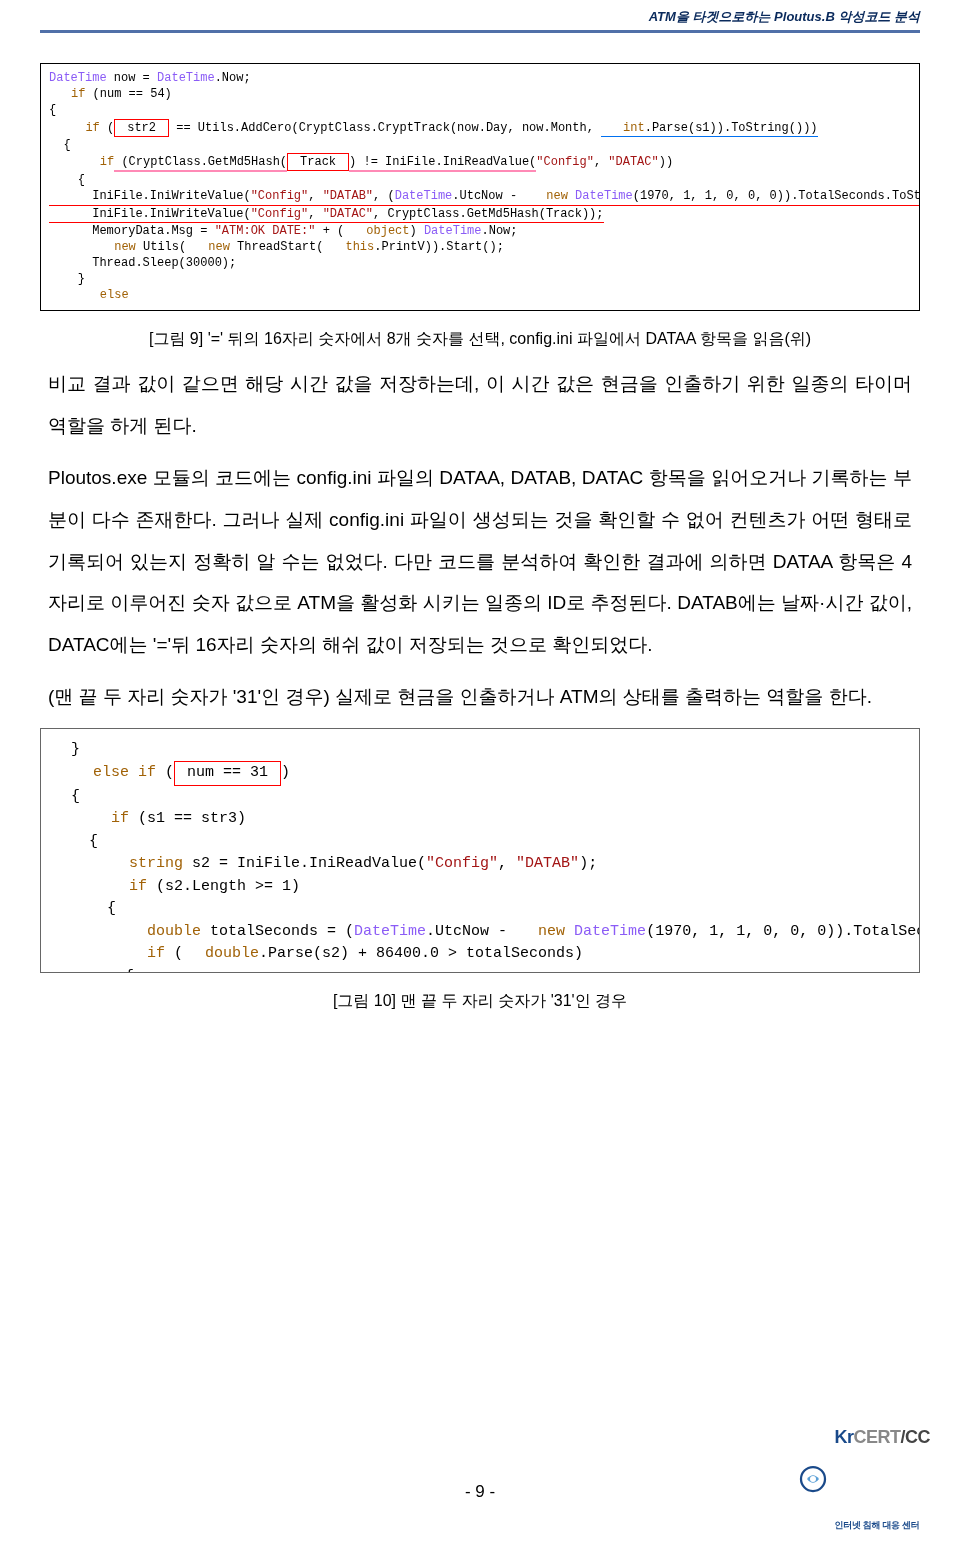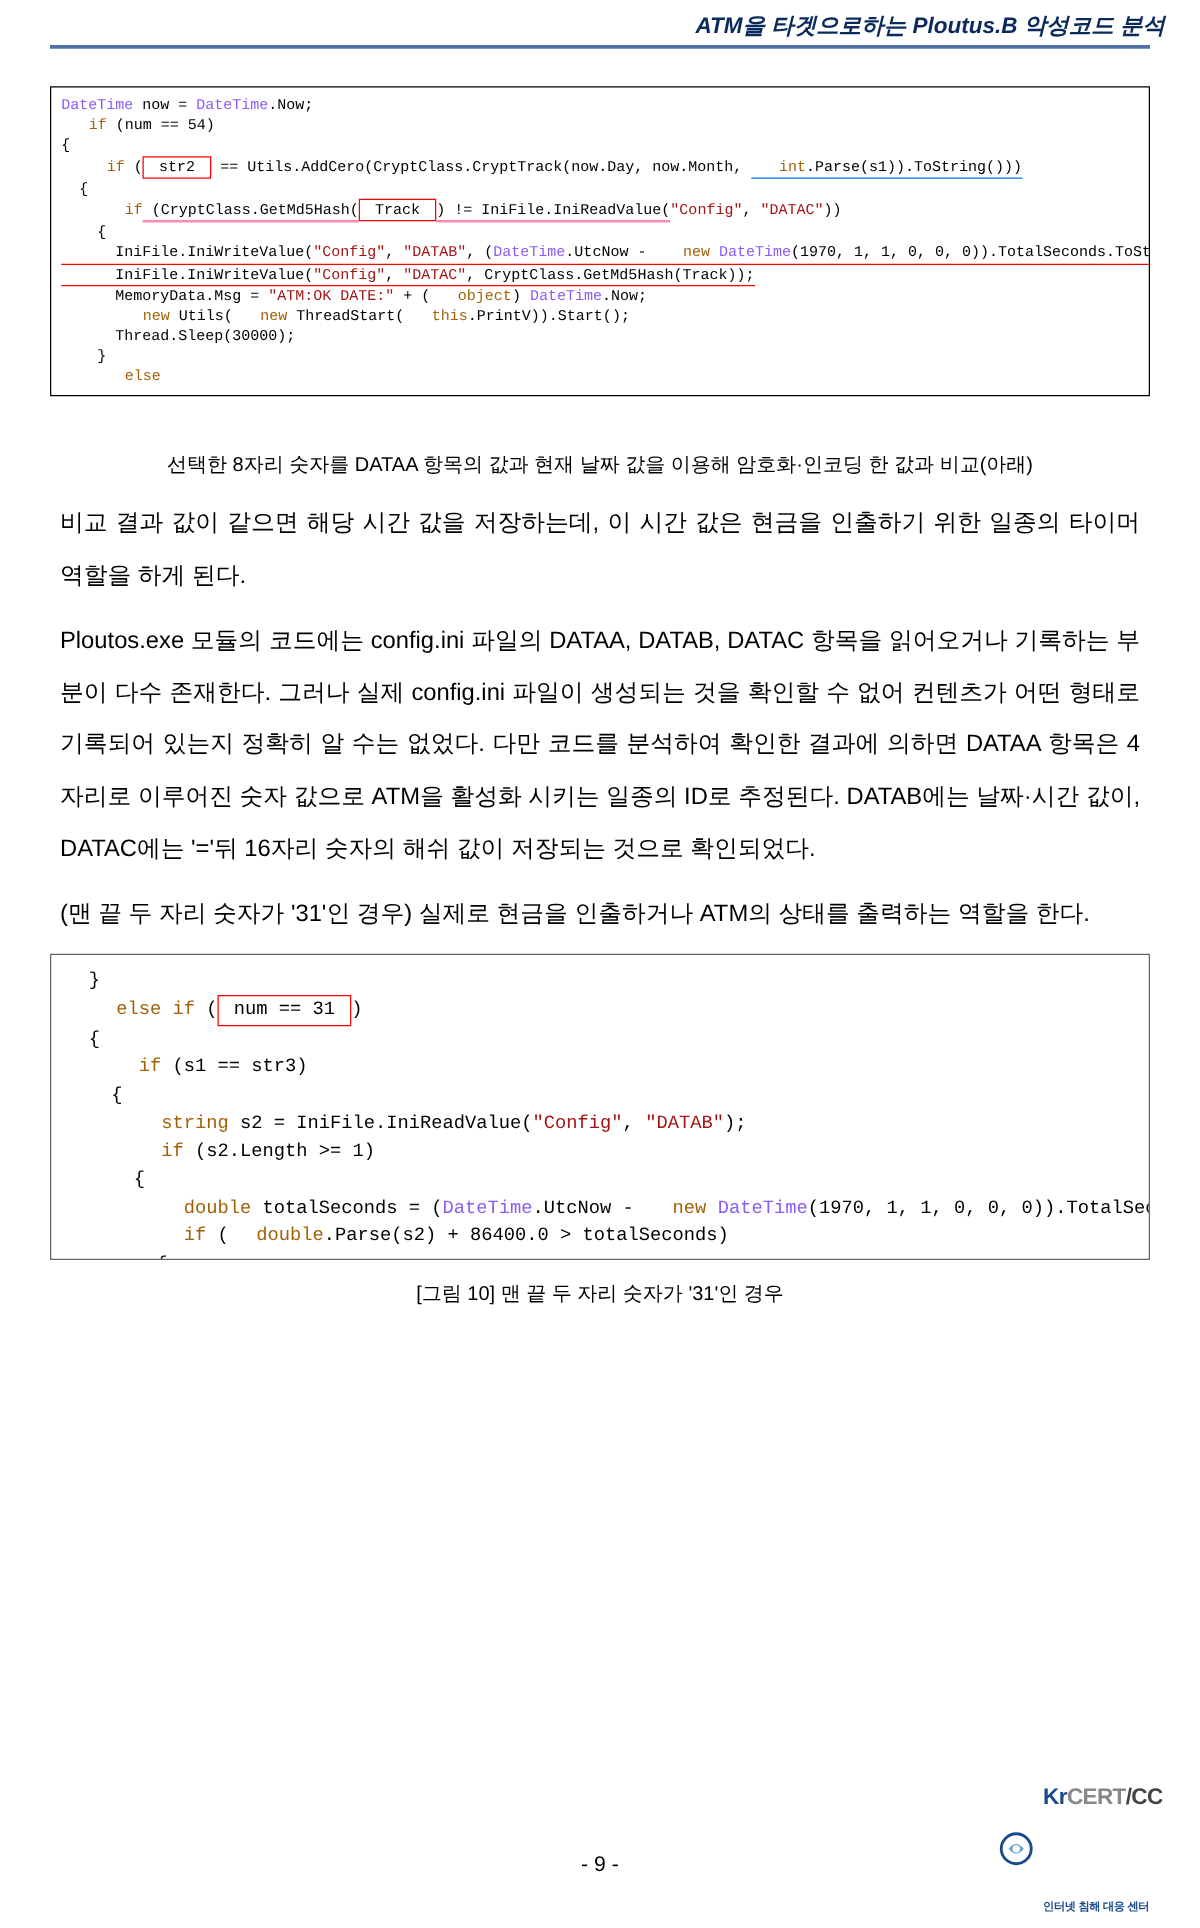--- a/index.html
+++ b/index.html
@@ -9,25 +9,25 @@
     }
     body {
       width: 960px;
       height: 1542px;
       background: #ffffff;
       font-family: "Malgun Gothic", "맑은 고딕", sans-serif;
       position: relative;
     }
     .header {
       text-align: right;
-      padding: 8px 28px 4px 40px;
+      padding: 8px 40px 4px 40px;
       font-style: italic;
       font-weight: bold;
       color: #0a2a5c;
-      font-size: 18px;
+      font-size: 13px;
     }
     .header-line {
       height: 3px;
       background: #5070a8;
       margin: 0 40px 30px 40px;
     }
     .code-box {
       border: 1px solid #000;
       margin: 10px 40px;
       padding: 6px 8px;
@@ -131,22 +131,21 @@
 <span>    {</span>
 <span class="ul-red"><span>      IniFile.IniWriteValue(</span><span class="str">"Config"</span><span>, </span><span class="str">"DATAB"</span><span>, (</span><span class="type">DateTime</span><span>.UtcNow - </span><span class="kw">new</span><span class="type"> DateTime</span><span>(1970, 1, 1, 0, 0, 0)).TotalSeconds.ToString());</span></span>
 <span class="ul-red"><span>      IniFile.IniWriteValue(</span><span class="str">"Config"</span><span>, </span><span class="str">"DATAC"</span><span>, CryptClass.GetMd5Hash(Track));</span></span>
 <span>      MemoryData.Msg = </span><span class="str">"ATM:OK DATE:"</span><span> + (</span><span class="kw">object</span><span>) </span><span class="type">DateTime</span><span>.Now;</span>
 <span class="kw">      new</span><span> Utils(</span><span class="kw">new</span><span> ThreadStart(</span><span class="kw">this</span><span>.PrintV)).Start();</span>
 <span>      Thread.Sleep(30000);</span>
 <span>    }</span>
 <span class="kw">    else</span></div>
 
 <div class="caption">
-  <br>
-  <span>선택한 8자리 숫자를 DATAA 항목의 값과 현재 날짜 값을 이용해 암호화·인코딩 한 값과 비교(아래)</span>
+  <span>[그림 9] '=' 뒤의 16자리 숫자에서 8개 숫자를 선택, config.ini 파일에서 DATAA 항목을 읽음(위)</span><br>
 </div>
 
 <div class="body-text">비교 결과 값이 같으면 해당 시간 값을 저장하는데, 이 시간 값은 현금을 인출하기 위한 일종의 타이머 역할을 하게 된다.</div>
 
 <div class="body-text">Ploutos.exe 모듈의 코드에는 config.ini 파일의 DATAA, DATAB, DATAC 항목을 읽어오거나 기록하는 부분이 다수 존재한다. 그러나 실제 config.ini 파일이 생성되는 것을 확인할 수 없어 컨텐츠가 어떤 형태로 기록되어 있는지 정확히 알 수는 없었다. 다만 코드를 분석하여 확인한 결과에 의하면 DATAA 항목은 4자리로 이루어진 숫자 값으로 ATM을 활성화 시키는 일종의 ID로 추정된다. DATAB에는 날짜·시간 값이, DATAC에는 '='뒤 16자리 숫자의 해쉬 값이 저장되는 것으로 확인되었다.</div>
 
 <div class="body-text">
   <span class="bold">(맨 끝 두 자리 숫자가 '31'인 경우)</span><span> 실제로 현금을 인출하거나 ATM의 상태를 출력하는 역할을 한다.</span>
 </div>
 

